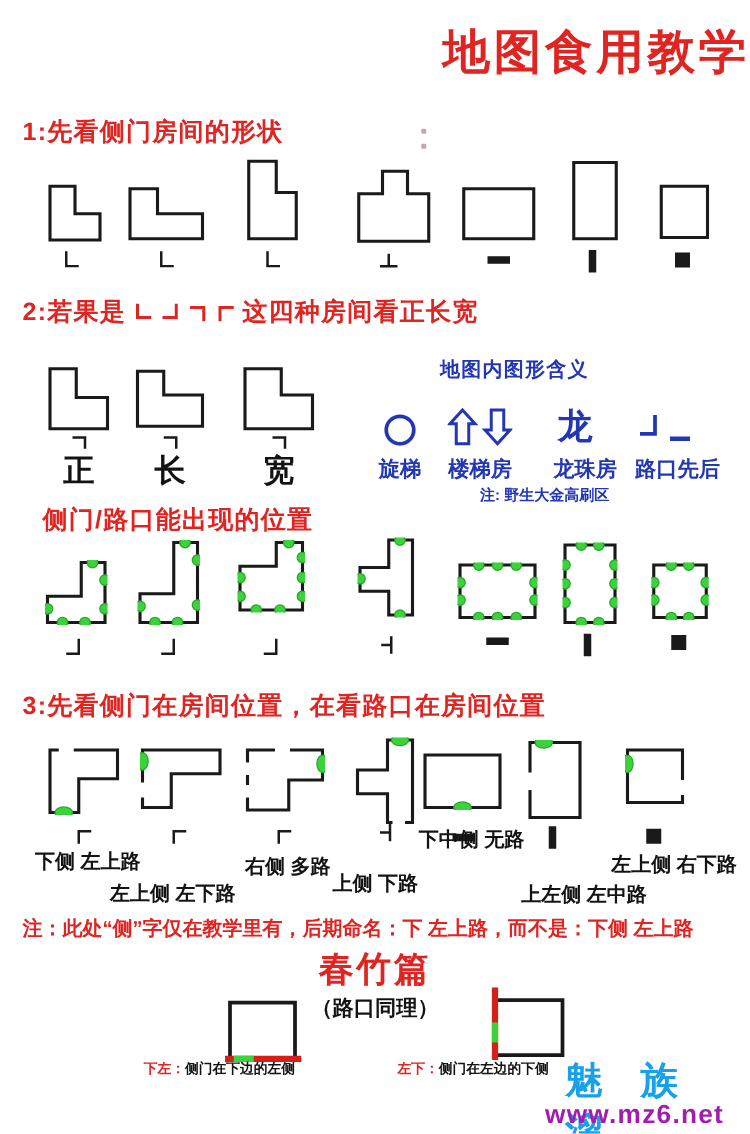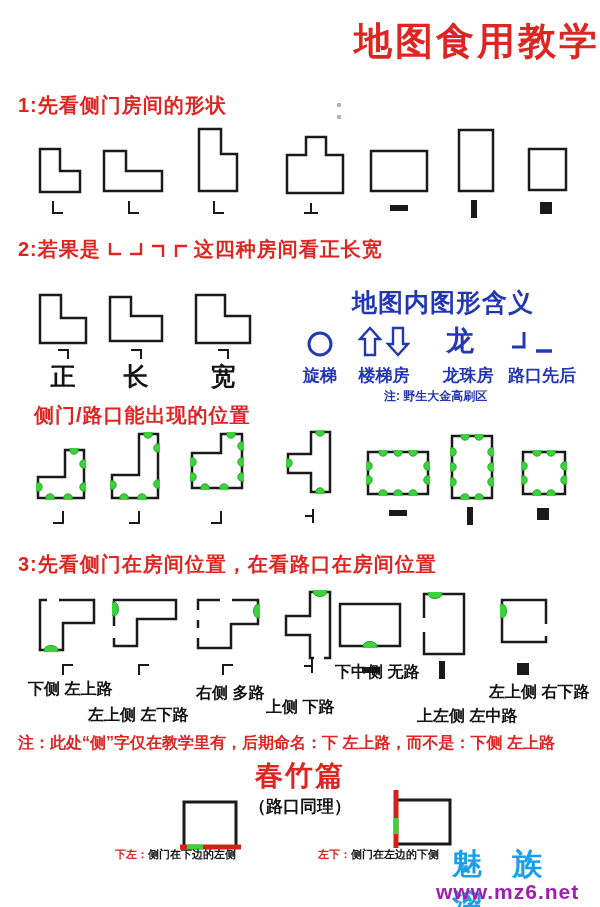--- a/index.html
+++ b/index.html
@@ -109,21 +109,21 @@
   <svg class="abs" style="left:130px;top:347px;" width="13" height="13">
       <path d="M1,3 L11,3 L11,12" fill="none" stroke="#1a1a1a" stroke-width="2"></path>
     </svg>
   <svg class="abs" style="left:217px;top:347px;" width="13" height="13">
       <path d="M1,3 L11,3 L11,12" fill="none" stroke="#1a1a1a" stroke-width="2"></path>
     </svg>
   <div class="abs size-lbl t-black" style="left:38px;top:360px;width:50px;">正</div>
   <div class="abs size-lbl t-black" style="left:108px;top:360px;width:56px;">长</div>
   <div class="abs size-lbl t-black" style="left:194px;top:360px;width:58px;">宽</div>
 
-  <div class="abs t-blue" style="left:352px;top:286px;font-size:25px;letter-spacing:1px;">地图内图形含义</div>
+  <div class="abs t-blue" style="left:352px;top:286px;font-size:16px;letter-spacing:1px;">地图内图形含义</div>
   <svg class="abs" style="left:306px;top:330px;" width="28" height="28">
     <circle cx="14" cy="14" r="11" fill="none" stroke="#2336b4" stroke-width="3"></circle>
   </svg>
   <svg class="abs" style="left:358px;top:326px;" width="52" height="32">
     <polygon points="12,2 22,13 17,13 17,29 7,29 7,13 2,13" fill="none" stroke="#2336b4" stroke-width="2.4"></polygon>
     <polygon points="40,29 30,18 35,18 35,2 45,2 45,18 50,18" fill="none" stroke="#2336b4" stroke-width="2.4"></polygon>
   </svg>
   <div class="abs t-blue" style="left:446px;top:322px;font-size:28px;">龙</div>
   <svg class="abs" style="left:508px;top:330px;" width="52" height="26">
     <path d="M16,2 L16,17 L4,17" fill="none" stroke="#2336b4" stroke-width="3"></path>

